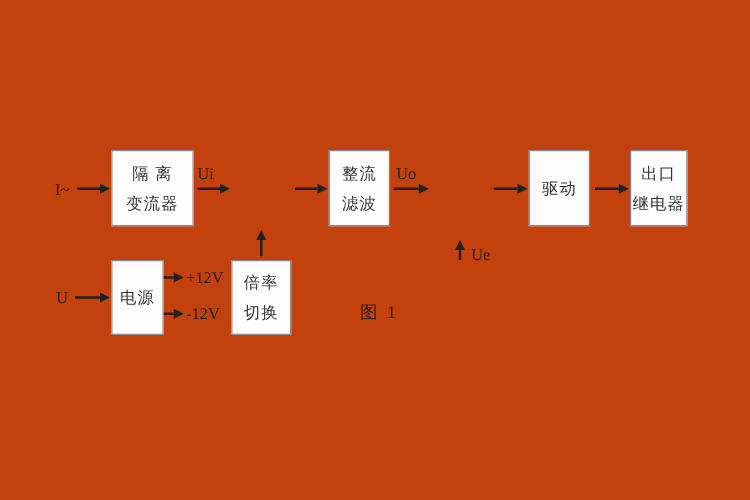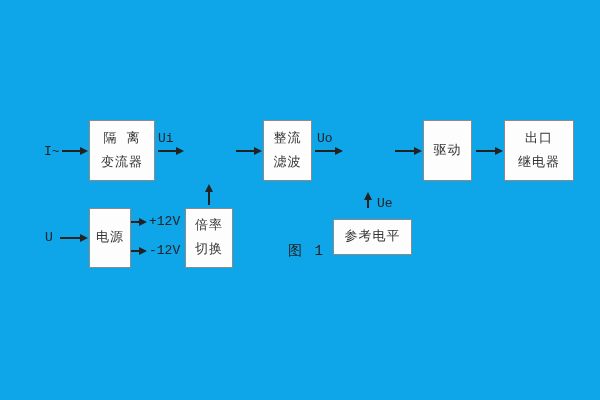--- a/index.html
+++ b/index.html
@@ -1,19 +1,19 @@
 <!DOCTYPE html>
 <html><head>
 <meta charset="utf-8">
 <style>
   html,body { margin:0; padding:0; }
   .stage {
     position:relative; width:600px; height:400px;
-    background:#0ea5e9; overflow:hidden;
-    font-family:Liberation Mono, monospace;
+    background:#c2410c; overflow:hidden;
+    font-family:Liberation Serif, serif;
     color:#333;
   }
   .box {
     position:absolute; box-sizing:border-box;
     border:1px solid #8a8a8a; background:#fdfdfd;
     display:flex; flex-direction:column; align-items:center; justify-content:center;
     font-size:13px; color:#333;
   }
   .box span { line-height:24px; white-space:pre; letter-spacing:1px; }
   .box.single span { line-height:16px; }
@@ -50,37 +50,34 @@
   <div class="box" style="left:263px;top:120px;width:49px;height:61px">
     <span>整流</span>
     <span>滤波</span>
   </div>
 
 
   <div class="box single" style="left:423px;top:120px;width:49px;height:61px">
     <span>驱动</span>
   </div>
 
-  <div class="box" style="left:504px;top:120px;width:70px;height:61px">
+  <div class="box" style="left:504px;top:120px;width:46px;height:61px">
     <span>出口</span>
     <span>继电器</span>
   </div>
 
   <div class="box single" style="left:89px;top:208px;width:42px;height:60px">
     <span>电源</span>
   </div>
 
   <div class="box" style="left:185px;top:208px;width:48px;height:60px">
     <span>倍率</span>
     <span>切换</span>
   </div>
 
-  <div class="box single" style="left:333px;top:219px;width:79px;height:36px">
-    <span>参考电平</span>
-  </div>
 
   <span class="sig" style="left:44px;top:144px">I~</span>
   <span class="sig" style="left:45px;top:230px">U</span>
   <span class="sig" style="left:158px;top:131px">Ui</span>
   <span class="sig" style="left:317px;top:131px">Uo</span>
   <span class="sig" style="left:377px;top:196px">Ue</span>
   <span class="sig" style="left:149px;top:214px">+12V</span>
   <span class="sig" style="left:149px;top:243px">-12V</span>
 
   <div class="ah" style="left:62px;top:150px;width:18px"></div>

